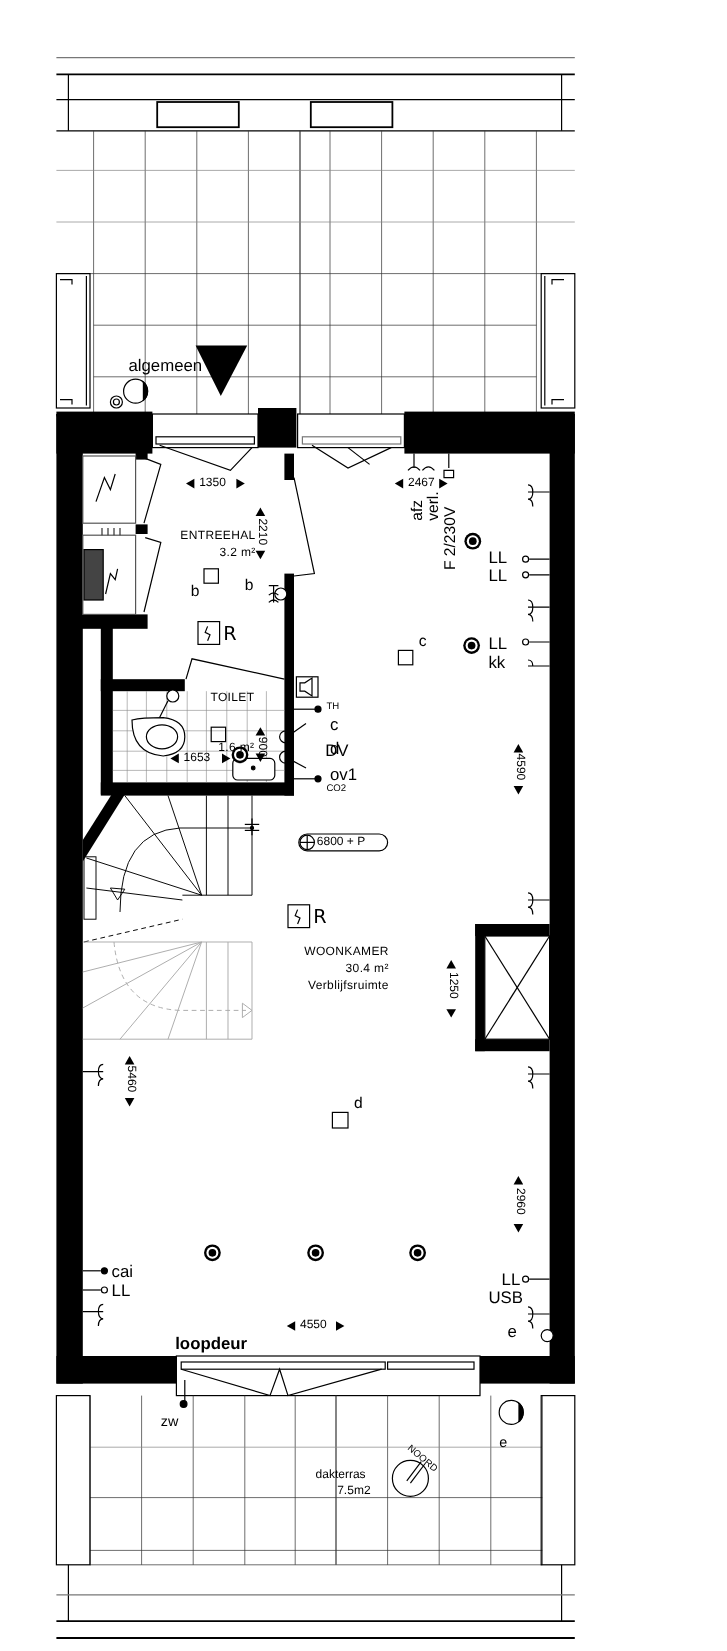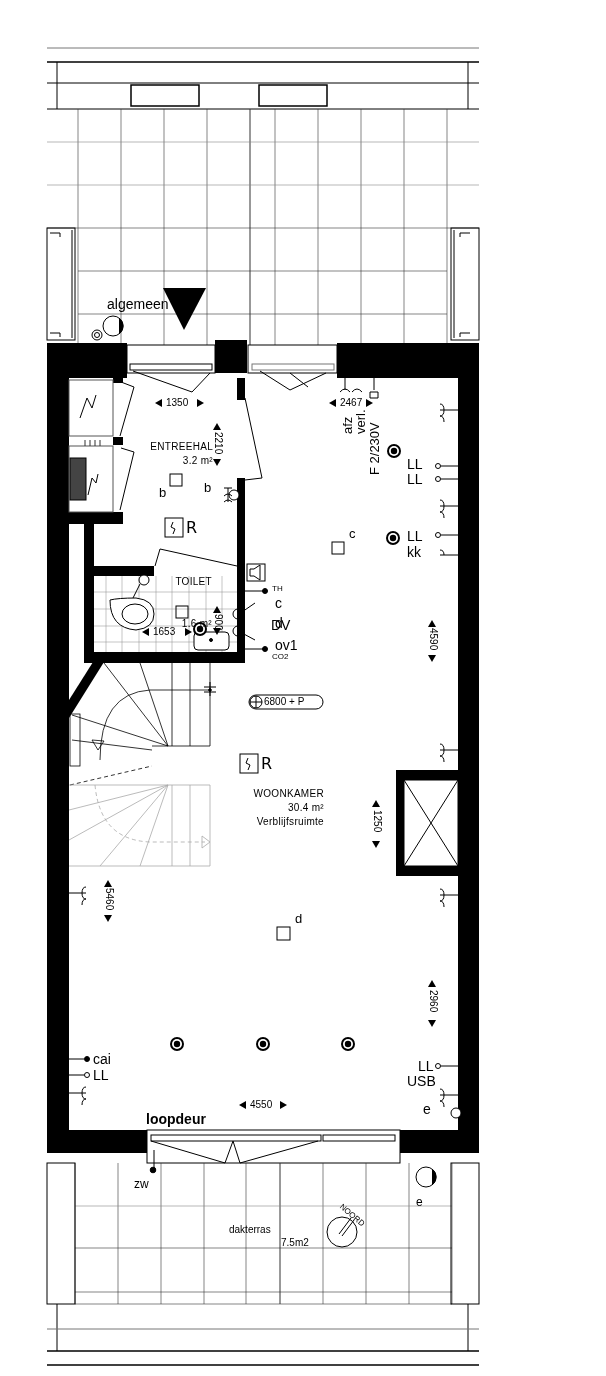--- a/index.html
+++ b/index.html
@@ -354,21 +354,21 @@
 <div class="lbl room" style="left:143px;top:442px;width:70px;">ENTREEHAL</div>
 <div class="lbl room" style="left:143px;top:456px;width:70px;">3.2 m²</div>
 
 <div class="lbl room" style="left:152px;top:577px;width:60px;">TOILET</div>
 <div class="lbl room" style="left:152px;top:607px;width:60px;margin-top:12px;">1.6 m²</div>
 
 <div class="lbl room" style="left:220px;top:789px;width:104px;">WOONKAMER</div>
 <div class="lbl room" style="left:220px;top:803px;width:104px;">30.4 m²</div>
 <div class="lbl room" style="left:220px;top:817px;width:104px;">Verblijfsruimte</div>
 
-<div class="lbl dim" style="left:229px;top:1225px;">dakterras</div>
+<div class="lbl dim" style="left:263px;top:1225px;">dakterras</div>
 <div class="lbl dim" style="left:245px;top:1238px;margin-left:36px;">7.5m2</div>
 
 <div class="lbl dim" style="left:166px;top:398px;">1350</div>
 <div class="lbl dim" style="left:340px;top:398px;">2467</div>
 <div class="lbl dim" style="left:153px;top:627px;">1653</div>
 <div class="lbl dim" style="left:250px;top:1100px;">4550</div>
 
 <div class="lbl dim vert" style="left:223px;top:432px;">2210</div>
 <div class="lbl dim vert" style="left:223px;top:614px;">900</div>
 <div class="lbl dim vert" style="left:438px;top:628px;">4590</div>

